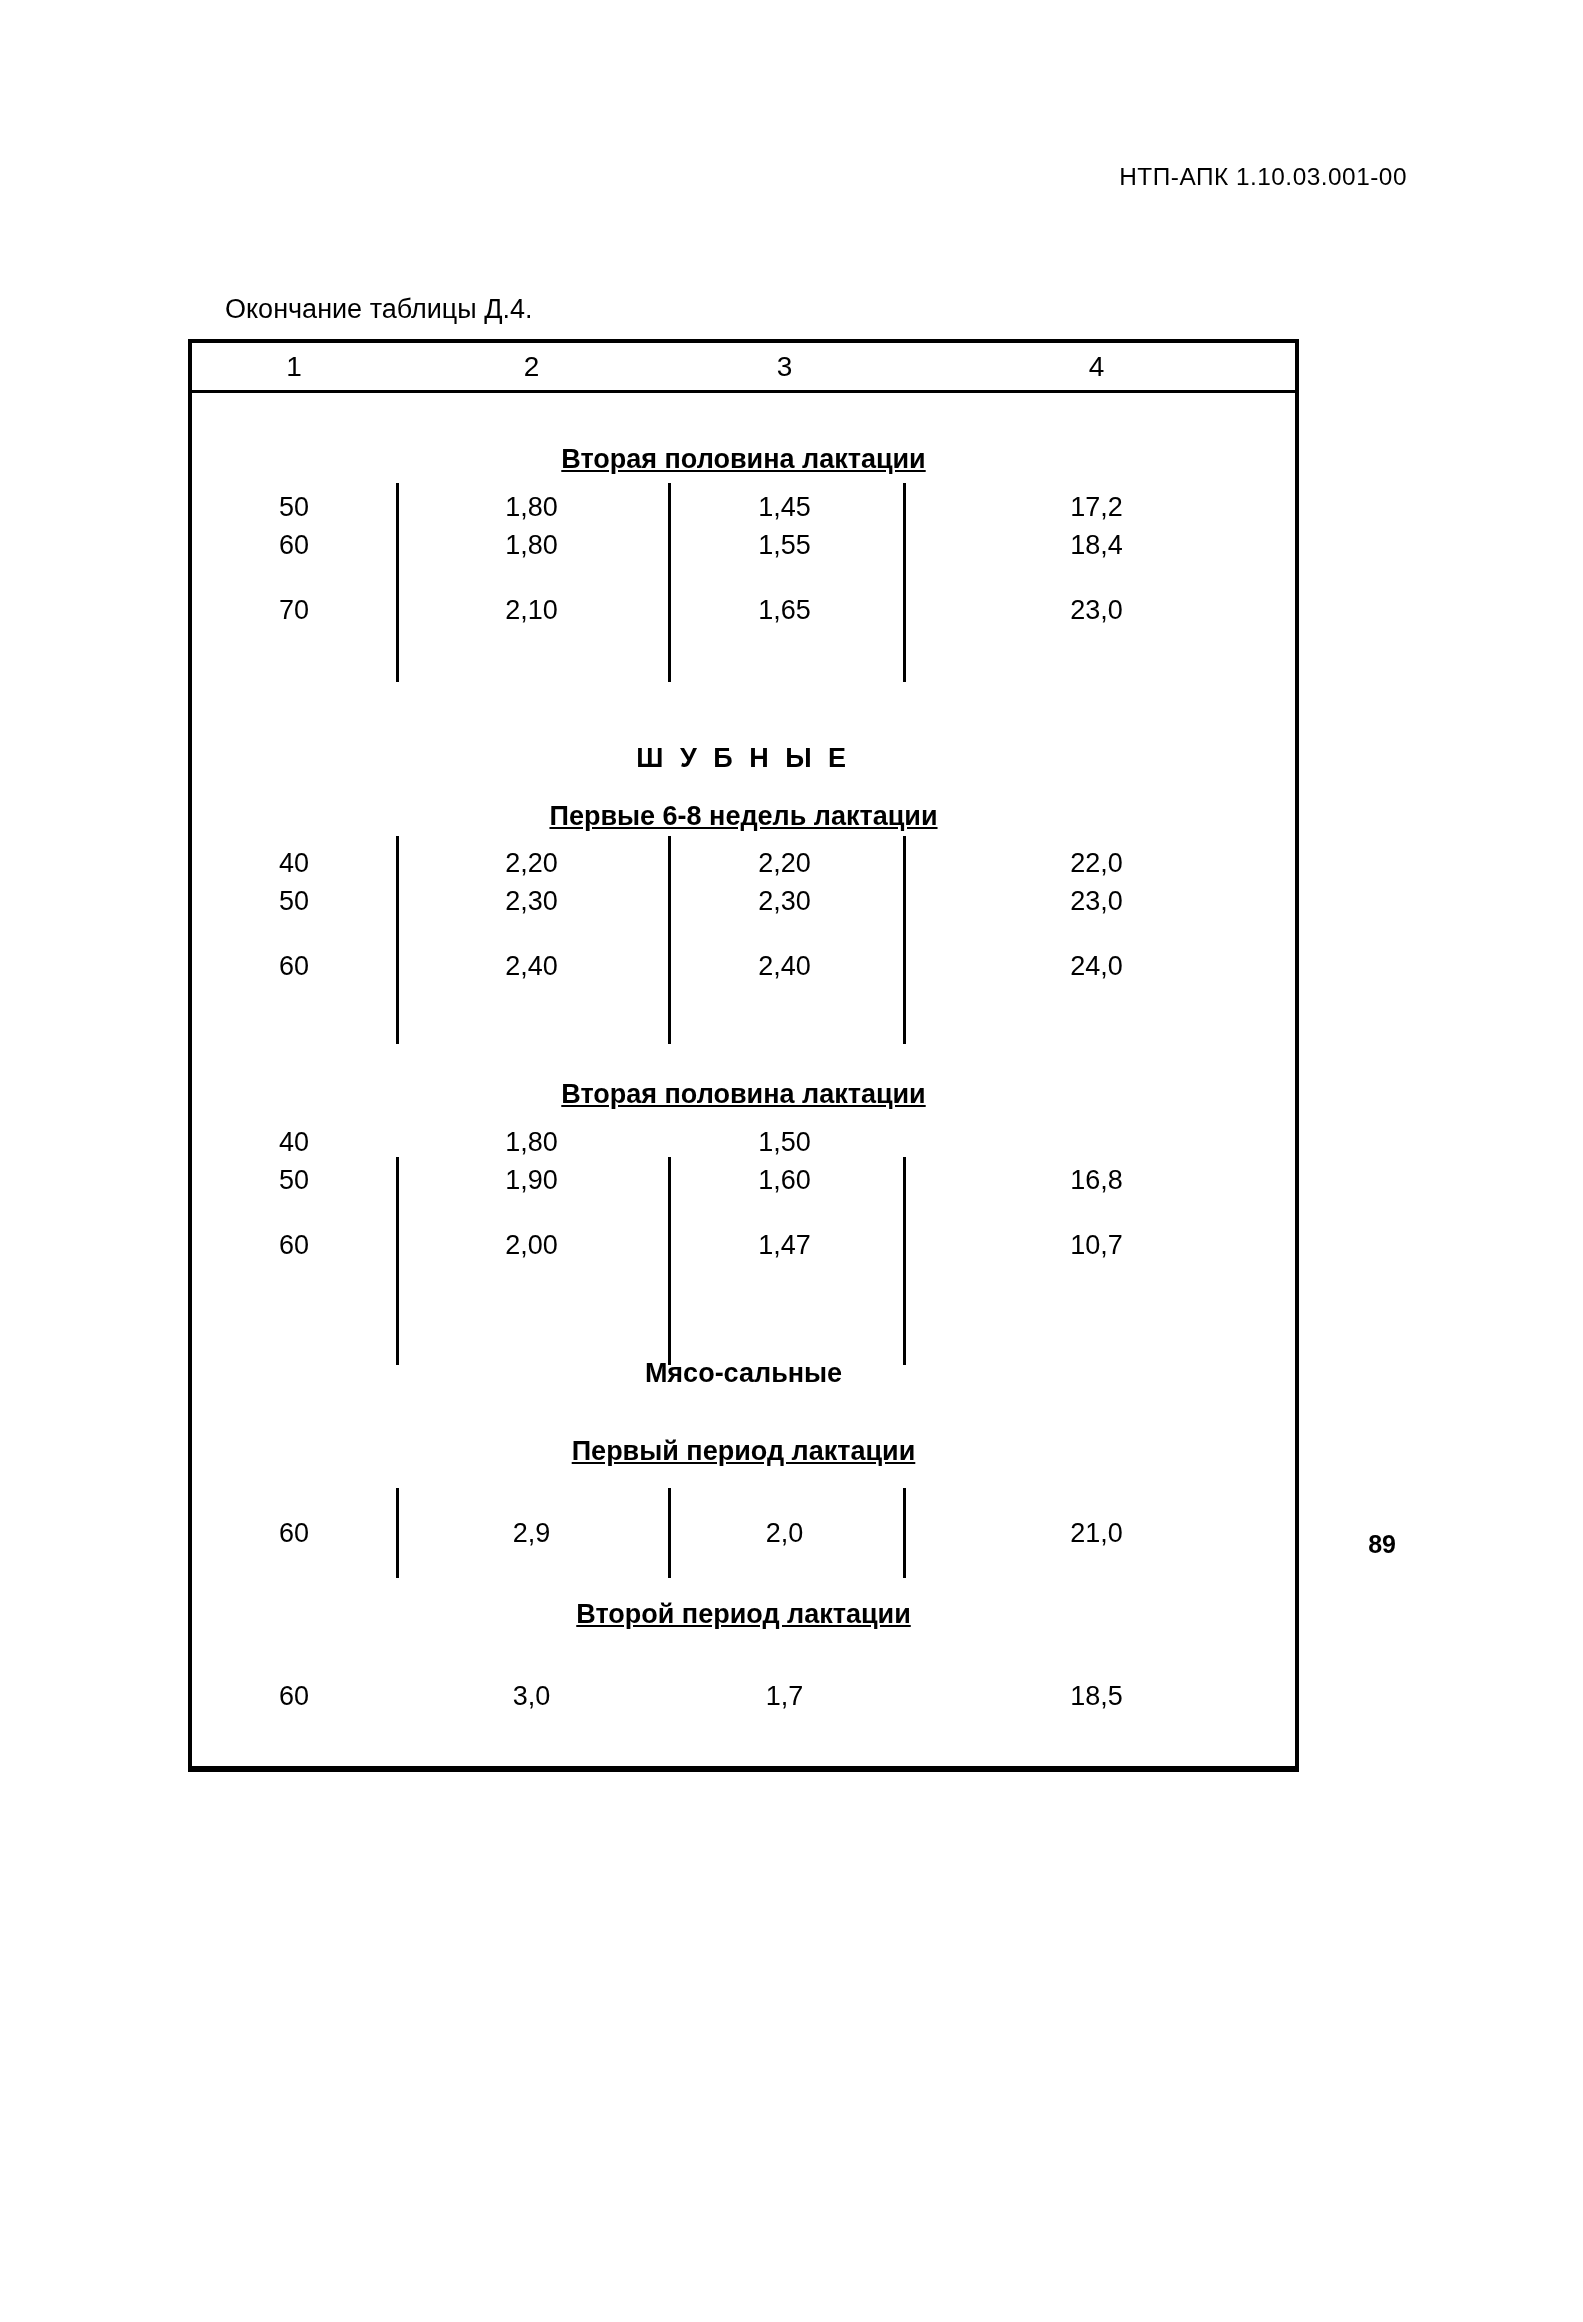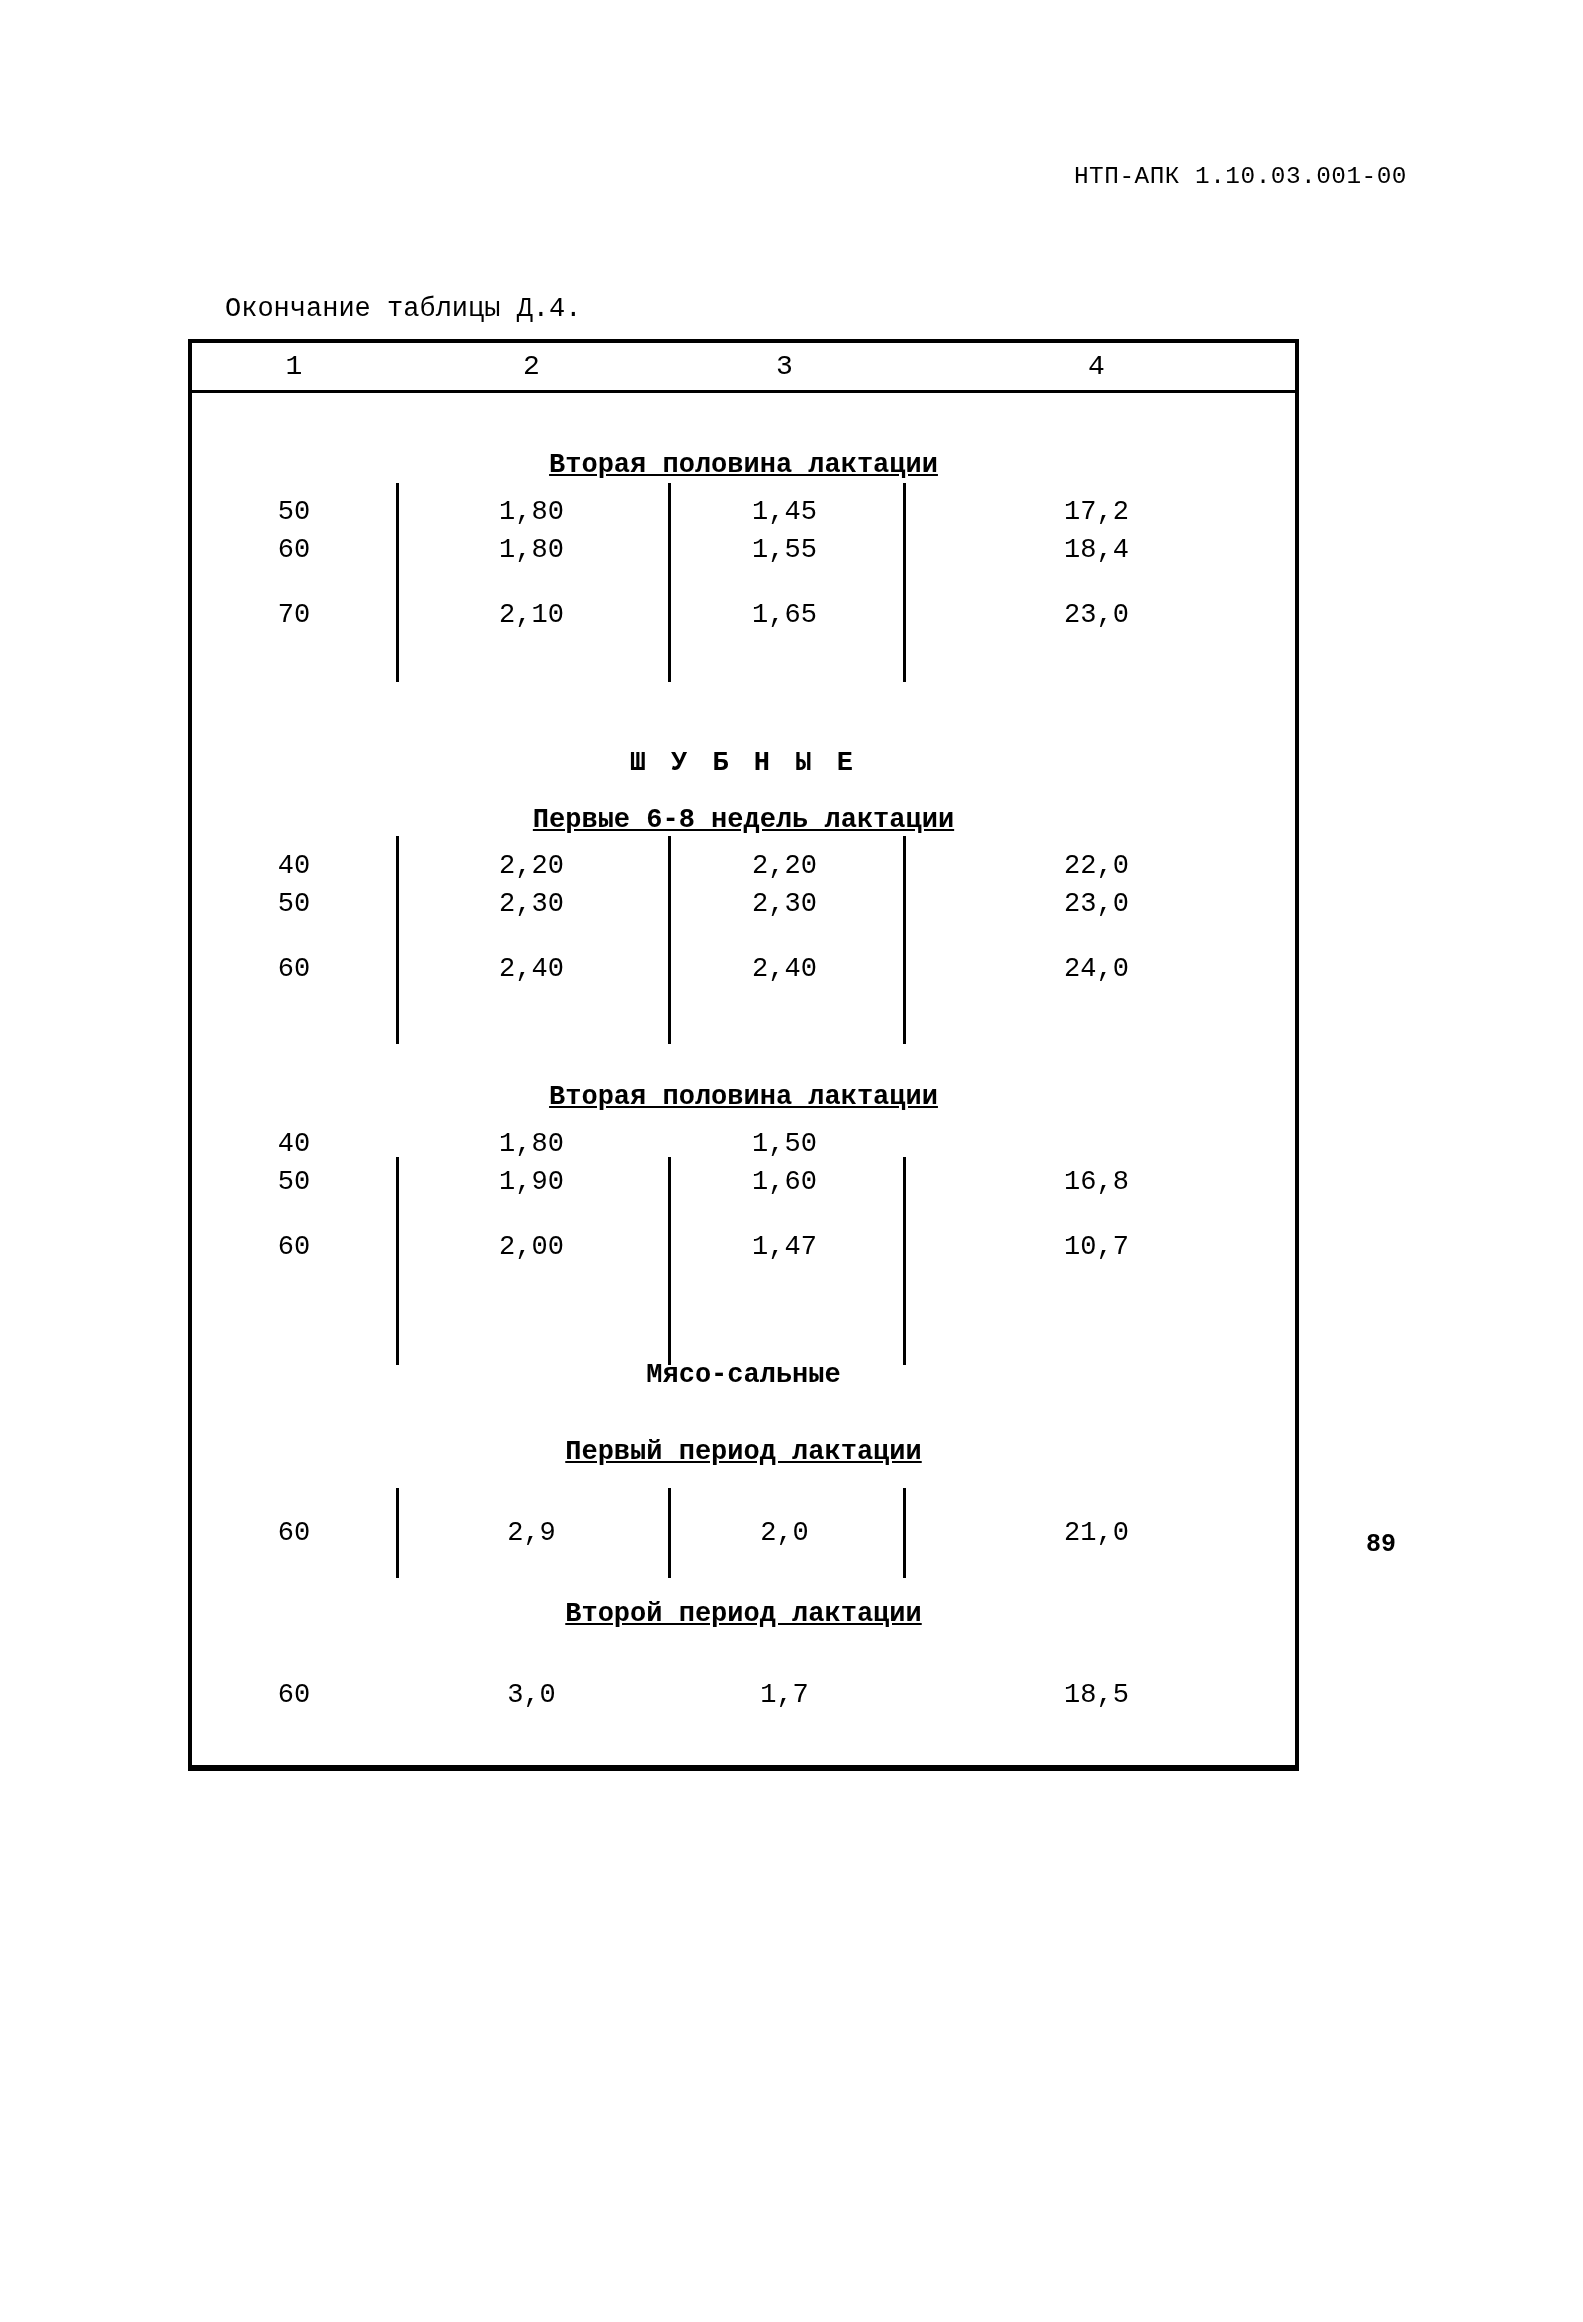--- a/index.html
+++ b/index.html
@@ -12,21 +12,20 @@
     height: 2322px;
     font-family: "Liberation Sans", sans-serif;
     color: #000000;
     position: relative;
   }
   .page {
     position: relative;
     width: 1584px;
     height: 1677px;
     box-sizing: border-box;
-    font-family: Liberation Mono, monospace;
   }
   .doc-header {
     position: absolute;
     top: 163px;
     right: 177px;
     font-size: 24.4px;
     letter-spacing: 0.5px;
     white-space: nowrap;
   }
   .table-caption {
@@ -58,21 +57,21 @@
     font-weight: 400;
     line-height: 47px;
   }
   .c1 { width: 204px; }
   .c2 { width: 271px; }
   .c3 { width: 235px; }
   .c4 { width: 389px; }
 
   .body-area {
     position: relative;
-    padding-top: 30px;
+    padding-top: 24px;
     padding-bottom: 23.5px;
     border-radius: 17px;
   }
 
   
   .vsep {
     position: absolute;
     width: 2.7px;
     background: #000;
   }

